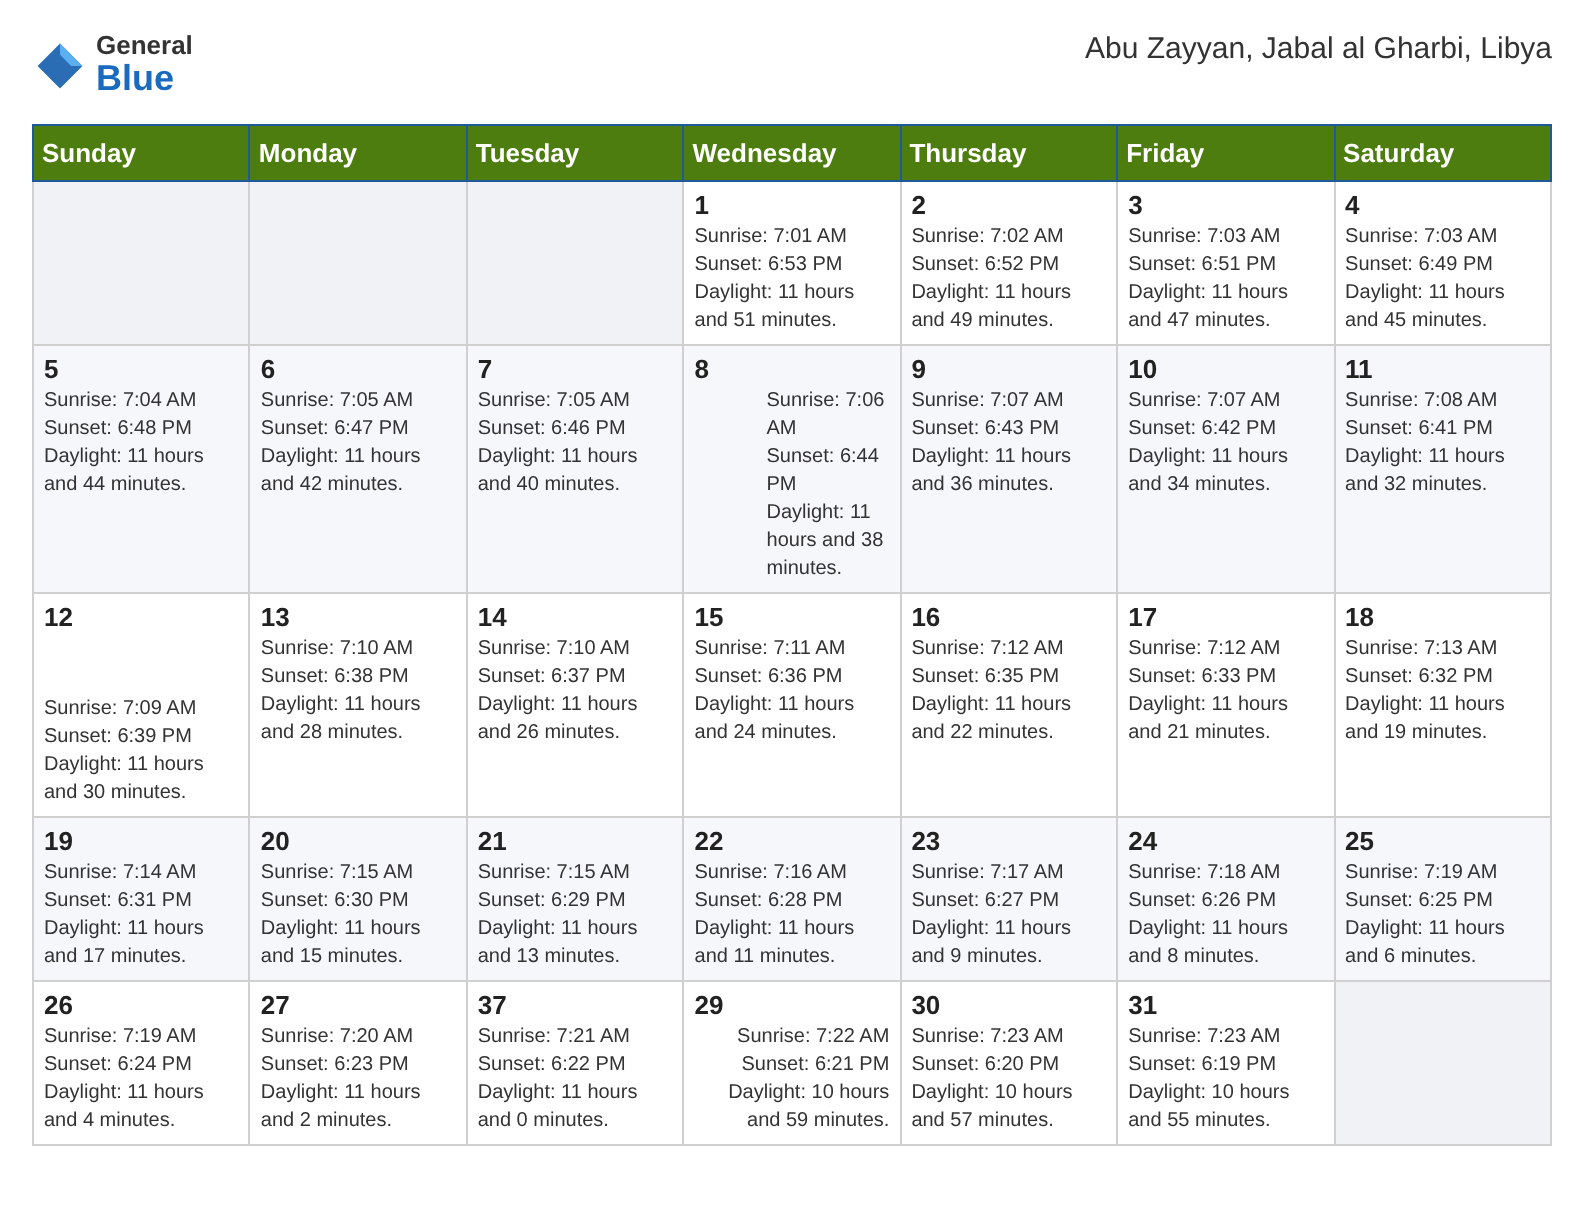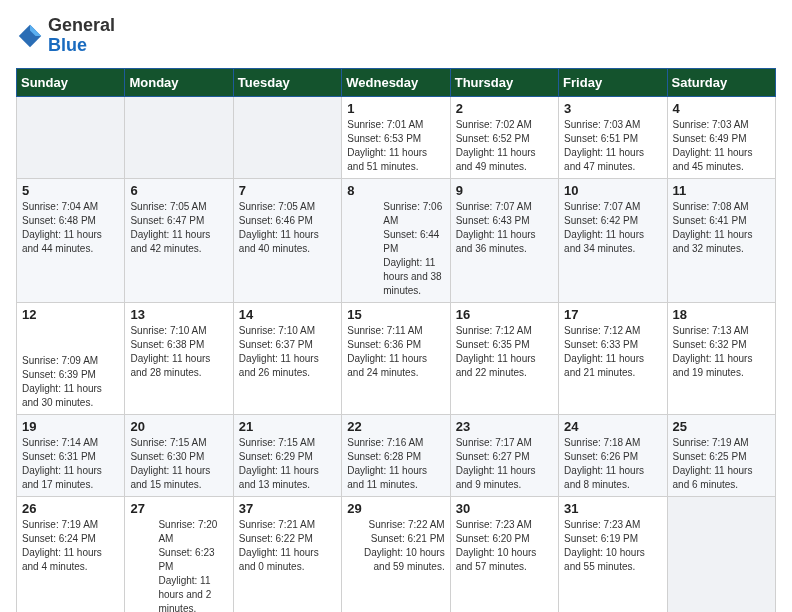--- a/index.html
+++ b/index.html
@@ -19,21 +19,21 @@
     .logo {
       display: flex;
       align-items: center;
     }
     .logo-text {
       display: flex;
       flex-direction: column;
       line-height: 1.1;
     }
     .logo-general {
-      font-size: 18px;
+      font-size: 13px;
       font-weight: bold;
       color: #333;
     }
     .logo-blue {
       font-size: 18px;
       font-weight: bold;
       color: #1a6bbf;
     }
     .logo-icon {
       width: 28px;
@@ -51,21 +51,21 @@
     .location-title {
       font-size: 15px;
       color: #333;
     }
     .calendar {
       width: 100%;
       border-collapse: collapse;
       border: 1px solid #ccc;
     }
     .calendar th {
-      background-color: #14532d;
+      background-color: #4d7c0f;
       color: #fff;
       font-size: 13px;
       padding: 6px 4px;
       text-align: left;
       border: 1px solid #1e5a9a;
       font-weight: bold;
     }
     .calendar td {
       vertical-align: top;
       border: 1px solid #d0d0d0;
@@ -103,20 +103,21 @@
       <rect x="0" y="0" width="40" height="40" fill="none"></rect>
       <polygon points="20,4 36,20 20,36 4,20" fill="#2a6db5"></polygon>
       <polygon points="20,4 36,20 28,20 20,12" fill="#5aaff0"></polygon>
     </svg>
     <div class="logo-text">
       <span class="logo-general">General</span>
       <span class="logo-blue">Blue</span>
     </div>
   </div>
   <div class="title-block">
+    <div class="location-title">Abu Zayyan, Jabal al Gharbi, Libya</div>
   </div>
 </div>
 
 <table class="calendar">
   <thead>
     <tr>
     <th>Sunday</th>
         <th>Monday</th>
         <th>Tuesday</th>
         <th>Wednesday</th>
@@ -289,21 +290,21 @@
       </tr>
       <tr>
         <td>
           <div class="day-number">26</div>
           <div class="day-info" style="white-space: pre-line;">Sunrise: 7:19 AM
 Sunset: 6:24 PM
 Daylight: 11 hours and 4 minutes.</div>
         </td>
         <td>
           <div class="day-number">27</div>
-          <div class="day-info" style="white-space: pre-line; margin-left: 28px;">Sunrise: 7:20 AM
+          <div class="day-info" style="white-space: pre-line;">Sunrise: 7:20 AM
 Sunset: 6:23 PM
 Daylight: 11 hours and 2 minutes.</div>
         </td>
         <td>
           <div class="day-number">37</div>
           <div class="day-info" style="white-space: pre-line;">Sunrise: 7:21 AM
 Sunset: 6:22 PM
 Daylight: 11 hours and 0 minutes.</div>
         </td>
         <td>

